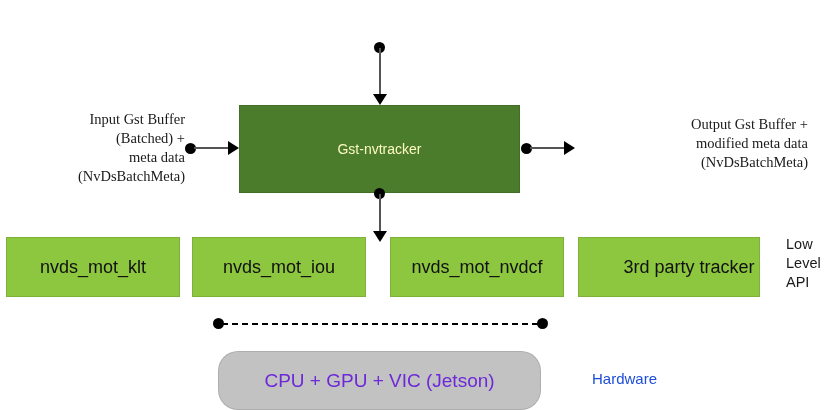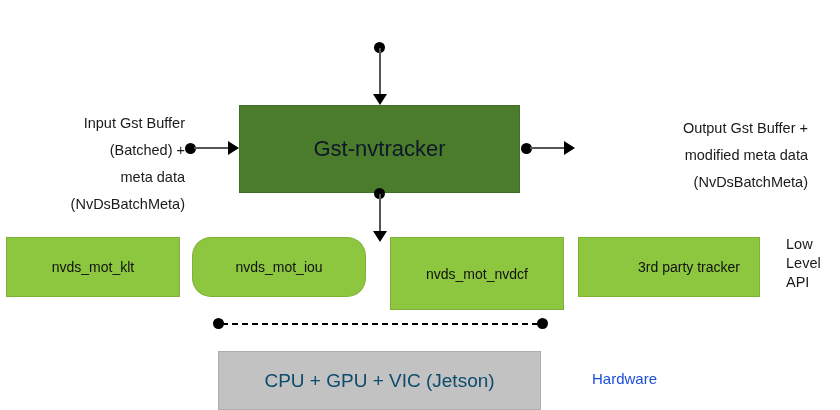--- a/index.html
+++ b/index.html
@@ -19,23 +19,24 @@
   }
   .abs { position: absolute; }
   .title-label {
     font-size: 17px;
     color: #1a1a1a;
     text-align: center;
     line-height: 20px;
   }
   .io-label {
     font-size: 14.5px;
-    line-height: 27px;
+    line-height: 19px;
     color: #1a1a1a;
     white-space: pre-line;
+    font-family: Liberation Serif, serif;
   }
   .io-left  { text-align: right; }
   .io-right { text-align: right; }
 
   .side-label {
     font-size: 14.5px;
     line-height: 19px;
     color: #1a1a1a;
     white-space: pre-line;
     text-align: left;
@@ -49,33 +50,34 @@
   
   .box {
     box-sizing: border-box;
     display: flex;
     align-items: center;
     justify-content: center;
     border: 1px solid rgba(0,0,0,0.10);
   }
   .box-main {
     background: #4a7c2b;
-    color: #0f172a;
-    font-size: 22px;
+    color: #fef9c3;
+    font-size: 14px;
     justify-content: center;
   }
   .box-ll {
     background: #8dc63f;
     color: #111111;
-    font-size: 14px;
+    font-size: 18px;
   }
   .box-hw {
     background: #c2c2c2;
-    color: #0c4a6e;
+    color: #6d28d9;
     font-size: 19px;
+    border-radius: 20px;
   }
 
   
   .dot {
     width: 11px;
     height: 11px;
     border-radius: 50%;
     background: #000000;
   }
   .line-v {
@@ -134,24 +136,24 @@
 modified meta data
 (NvDsBatchMeta)</div>
 
   <div class="abs dot" style="left:374px; top:188px;"></div>
   <div class="abs line-v" style="left:379px; top:194px; height:42px;"></div>
   <div class="abs arrow-down" style="left:373px; top:231px;"></div>
 
   <div class="abs box box-ll" style="left:6px; top:237px; width:174px; height:60px;">
     <span>nvds_mot_klt</span>
   </div>
-  <div class="abs box box-ll" style="left:192px; top:237px; width:174px; height:60px;border-radius:19px;">
+  <div class="abs box box-ll" style="left:192px; top:237px; width:174px; height:60px;">
     <span>nvds_mot_iou</span>
   </div>
-  <div class="abs box box-ll" style="left:390px; top:237px; width:174px; height:73px;">
+  <div class="abs box box-ll" style="left:390px; top:237px; width:174px; height:60px;">
     <span>nvds_mot_nvdcf</span>
   </div>
   <div class="abs box box-ll" style="left:578px; top:237px; width:182px; height:60px;padding-left:40px;">
     <span>3rd party tracker</span>
   </div>
 
   <div class="abs side-label" style="left:786px; top:235px; width:60px;">Low
 Level
 API</div>
 

